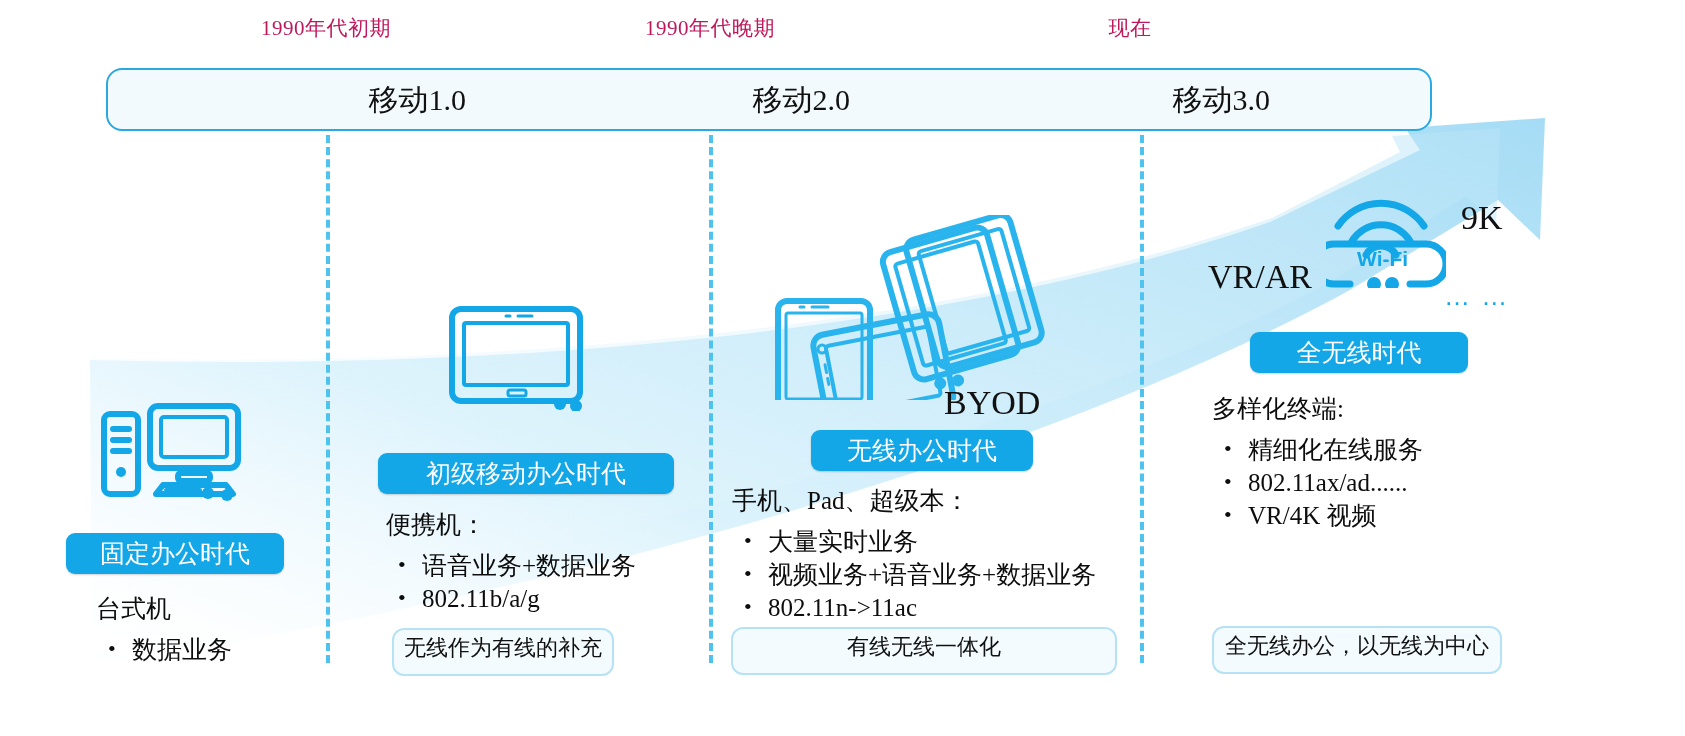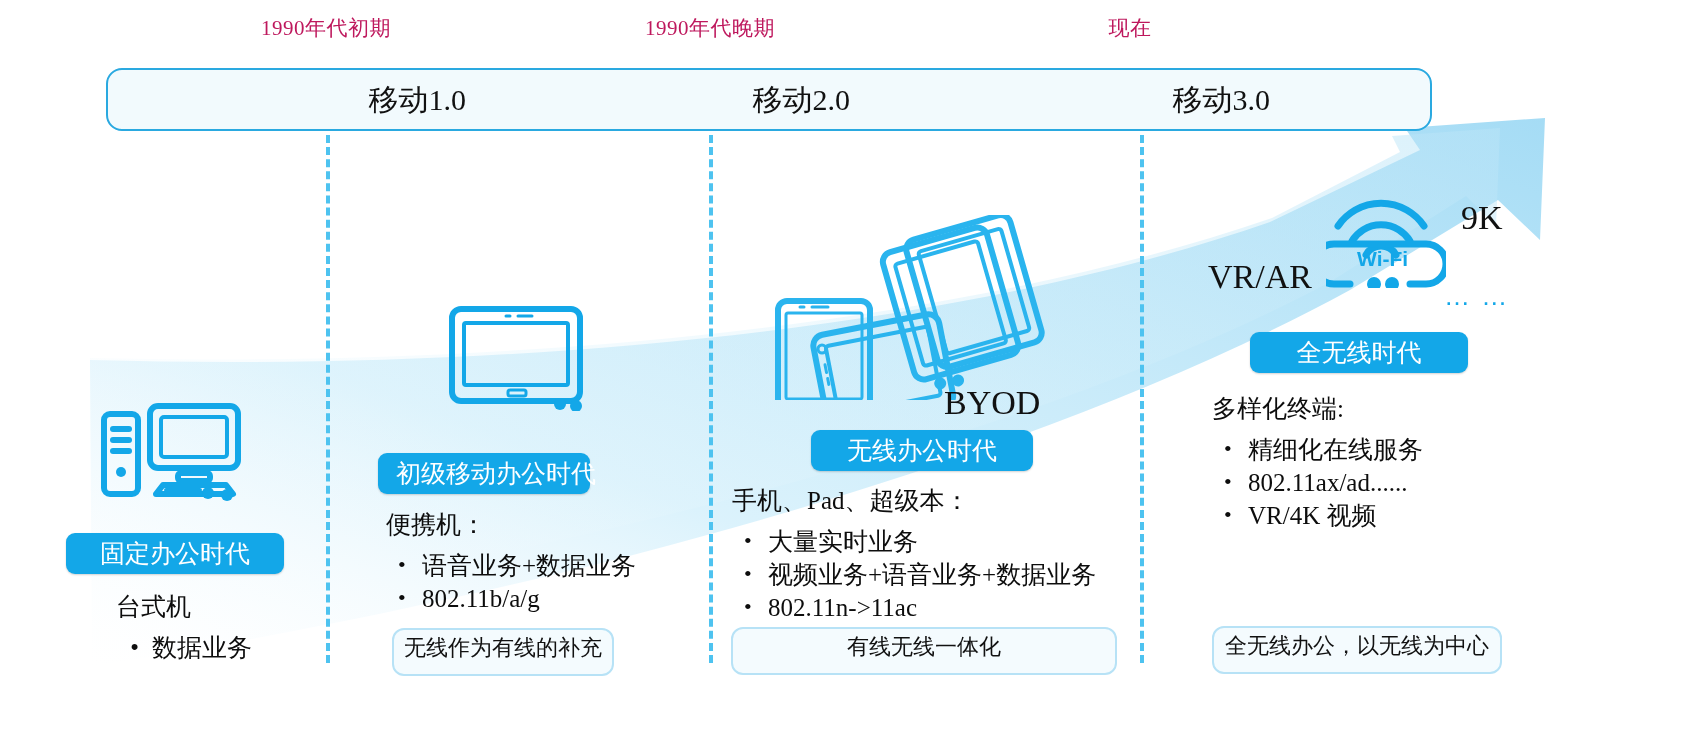--- a/index.html
+++ b/index.html
@@ -189,41 +189,41 @@
         <rect x="61" y="17" width="66" height="40" rx="3" stroke-width="4"></rect>
         <rect x="78" y="73" width="32" height="8" rx="3"></rect>
         <path d="M56 94 L63 85 L126 85 L133 94 Z"></path>
         <line x1="66" y1="90" x2="100" y2="90" stroke-width="4"></line>
         <circle cx="108" cy="93" r="6" fill="#13a7e8" stroke="none"></circle>
         <circle cx="127" cy="95" r="6" fill="#13a7e8" stroke="none"></circle>
       </g>
     </svg>
   </div>
   <div class="era-badge" style="left:66px; top:533px; width:218px;">固定办公时代</div>
-  <div class="desc" style="left:116px; top:592px;font-family:Liberation Mono, monospace;">
+  <div class="desc" style="left:96px; top:592px;">
     <span class="head">台式机</span>
     <ul>
       <li>数据业务</li>
     </ul>
   </div>
 
   <div class="icon-wrap" style="left:448px; top:305px;">
     <svg width="136" height="106" viewBox="0 0 136 106">
       <g fill="none" stroke="#13a7e8" stroke-width="6" stroke-linejoin="round" stroke-linecap="round">
         <rect x="4" y="4" width="128" height="92" rx="9"></rect>
         <rect x="16" y="18" width="104" height="62" rx="2" stroke-width="4"></rect>
         <rect x="60" y="85" width="18" height="6" rx="2" stroke-width="3"></rect>
         <line x1="58" y1="11" x2="62" y2="11" stroke-width="3"></line>
         <line x1="70" y1="11" x2="84" y2="11" stroke-width="3"></line>
         <circle cx="112" cy="99" r="6" fill="#13a7e8" stroke="none"></circle>
         <circle cx="128" cy="101" r="6" fill="#13a7e8" stroke="none"></circle>
       </g>
     </svg>
   </div>
-  <div class="era-badge" style="left:378px; top:453px; width:212px;">初级移动办公时代</div>
+  <div class="era-badge" style="left:378px; top:453px; width:296px;">初级移动办公时代</div>
   <div class="desc" style="left:386px; top:508px;">
     <span class="head">便携机：</span>
     <ul>
       <li>语音业务+数据业务</li>
       <li>802.11b/a/g</li>
     </ul>
   </div>
   <div class="summary-box" style="left:392px; top:628px; width:222px;">无线作为有线的补充</div>
 
   <div class="icon-wrap" style="left:766px; top:215px;">

